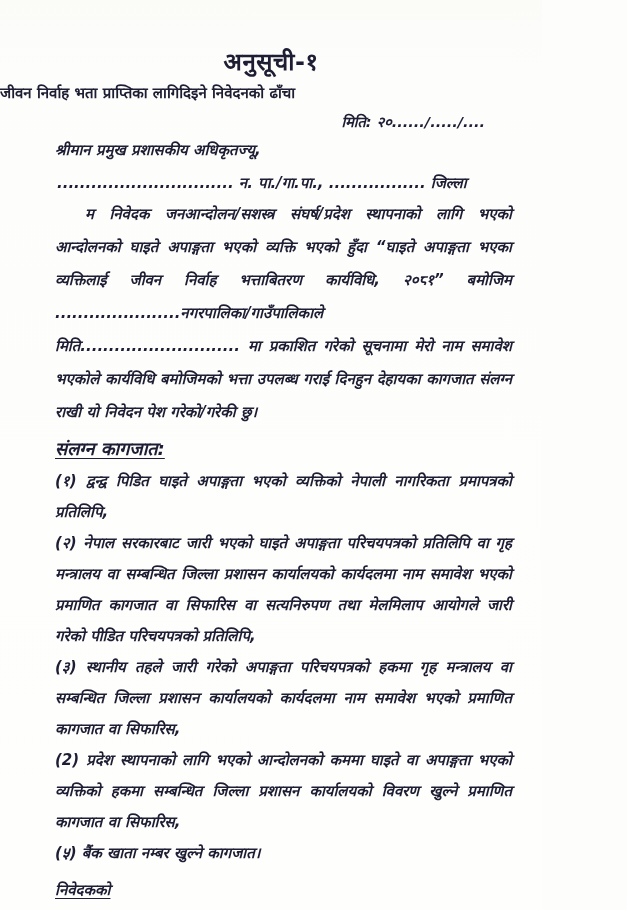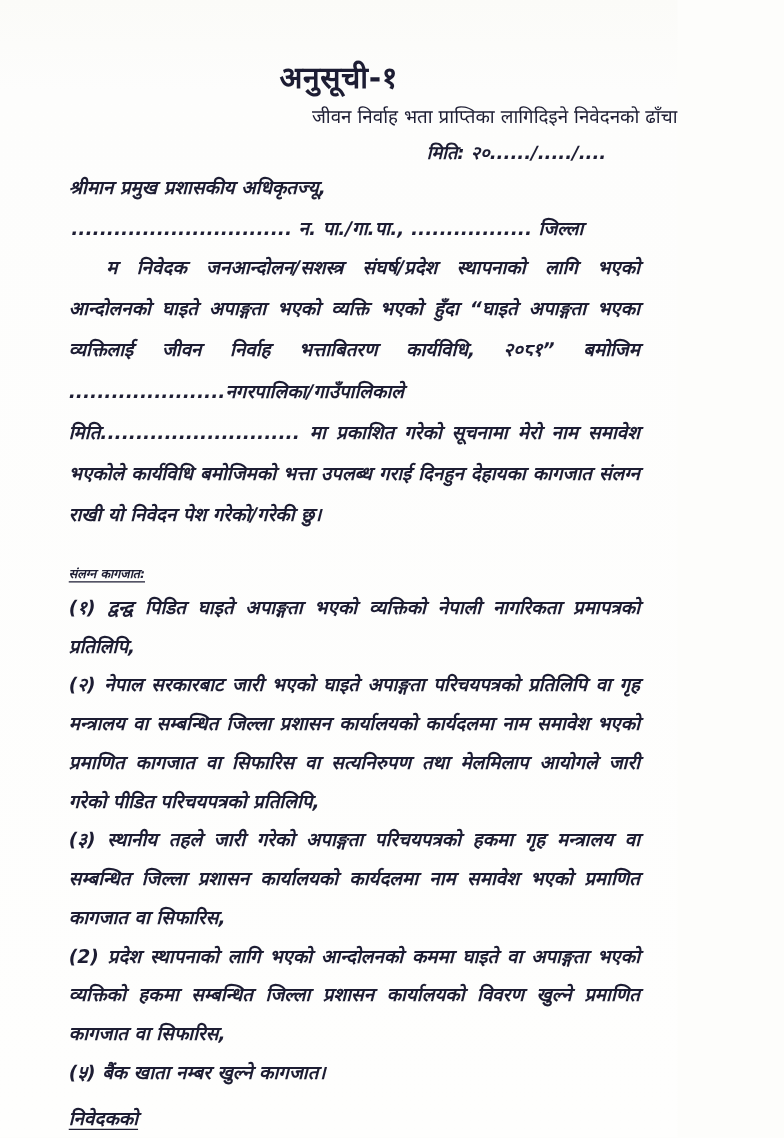--- a/index.html
+++ b/index.html
@@ -30,23 +30,23 @@
     font-weight: 700;
     letter-spacing: 0.5px;
   }
   .sub1 {
     text-align: center;
     font-size: 14.5px;
     font-weight: 700;
     margin-top: 9px;
   }
   .sub2 {
-    text-align: right;
+    text-align: left;
     font-size: 15px;
-    font-weight: 400;
+    font-weight: 700;
     margin-top: 5px;
   }
   .date-line {
     text-align: right;
     font-size: 14.5px;
     font-weight: 700;
     margin-top: 9px;
     padding-right: 27px;
   }
   .salutation {
@@ -68,25 +68,25 @@
   }
   .body-par {
     font-size: 15px;
     font-weight: 600;
     line-height: 33px;
     text-align: justify;
     text-indent: 30px;
     margin: 6px 0 0 0;
   }
   .attach-head {
-    font-size: 10px;
+    font-size: 18px;
     font-weight: 700;
     text-decoration: underline;
     text-underline-offset: 3px;
-    margin-top: 22px;
+    margin-top: 7px;
   }
   .attach-list {
     margin-top: 6px;
   }
   .attach-item {
     font-size: 15px;
     font-weight: 600;
     line-height: 31px;
     text-align: justify;
     margin: 0;

